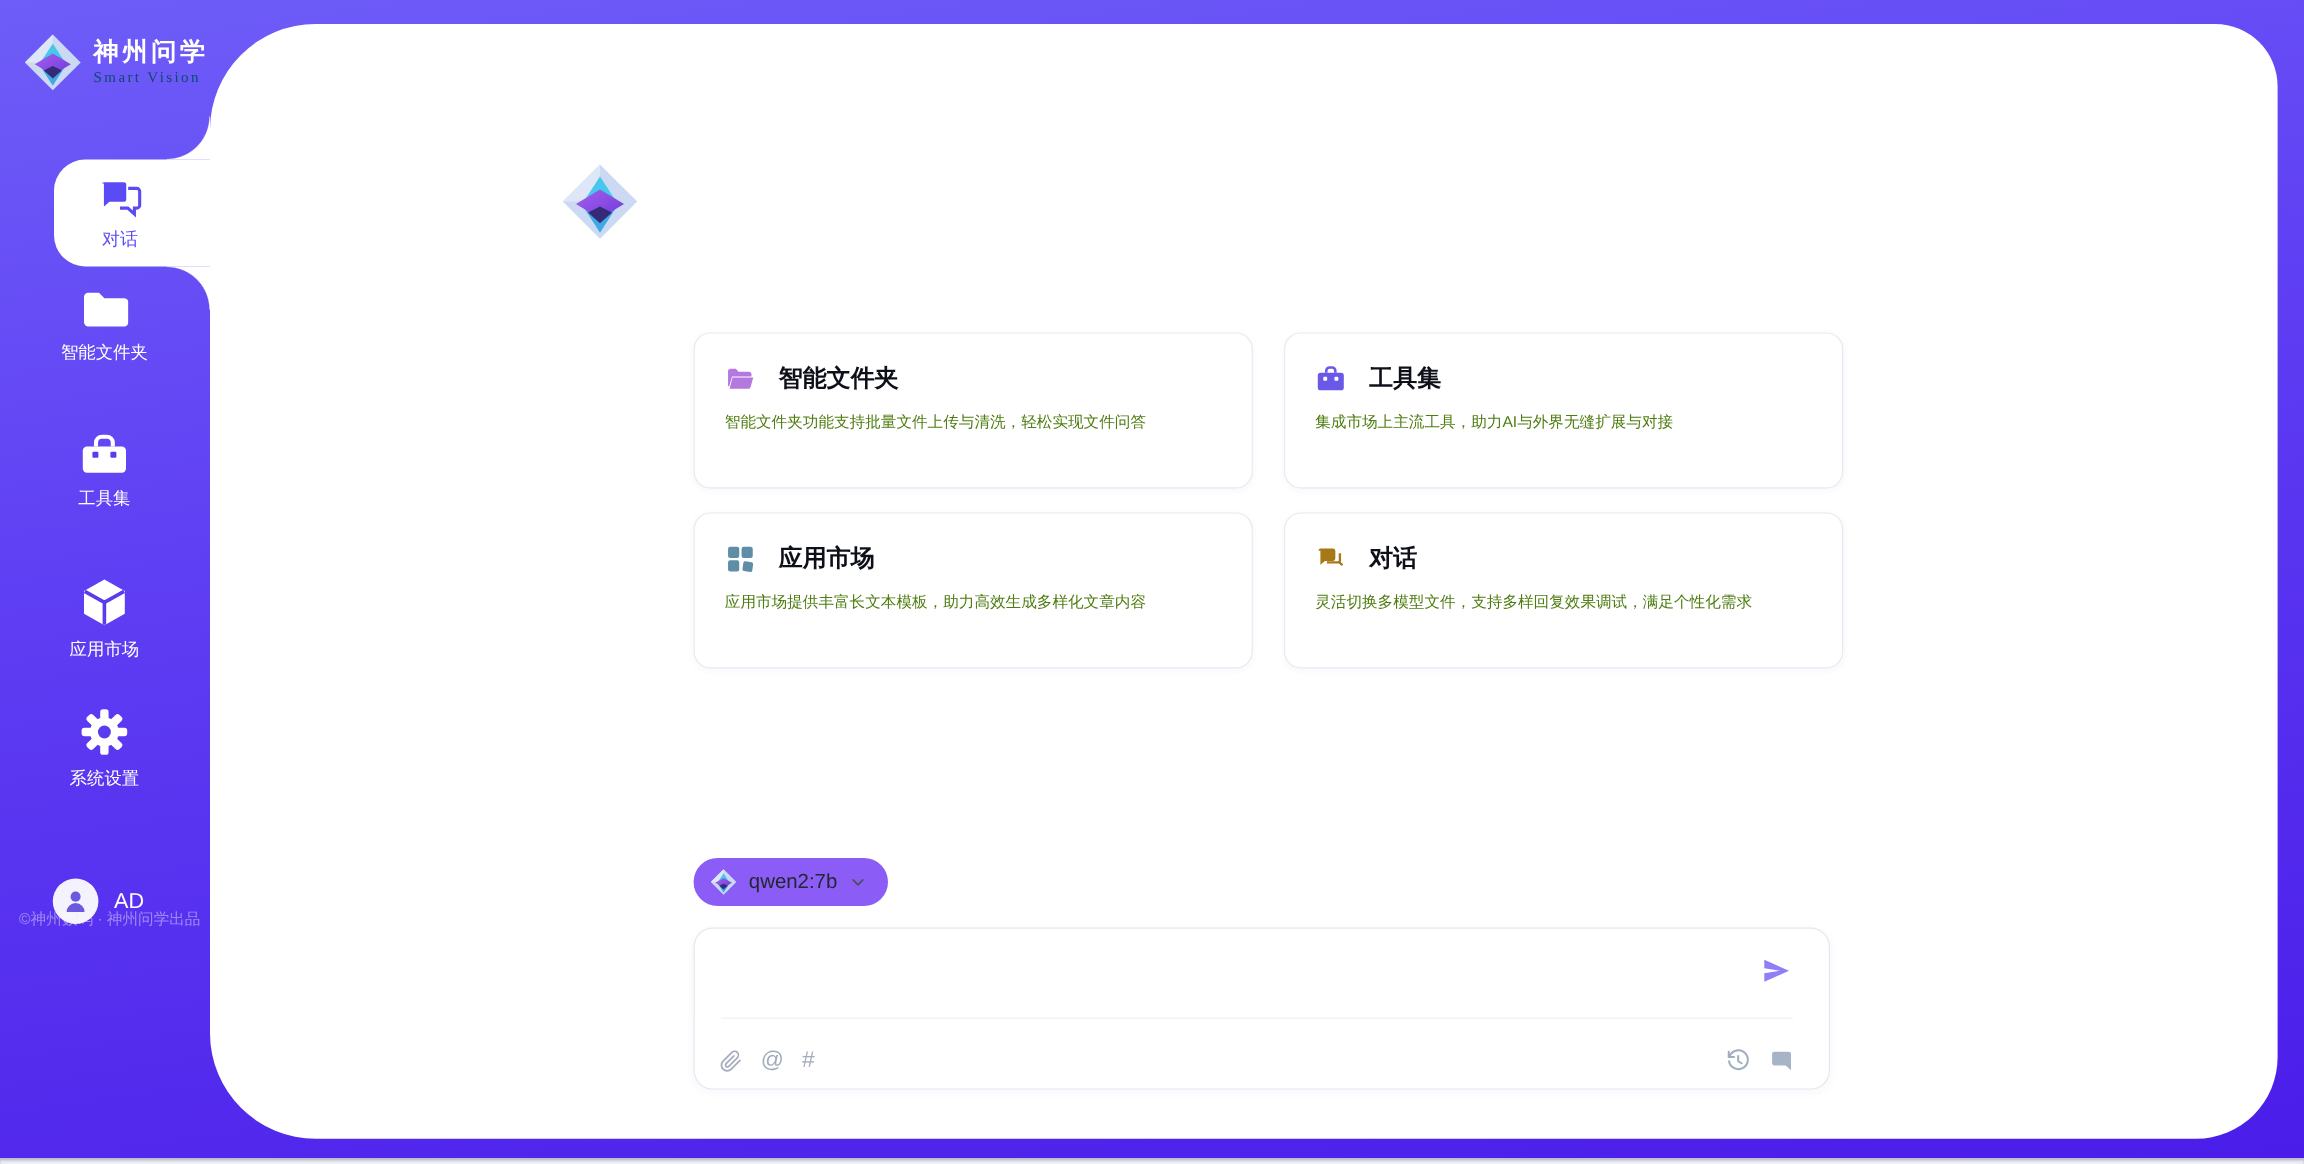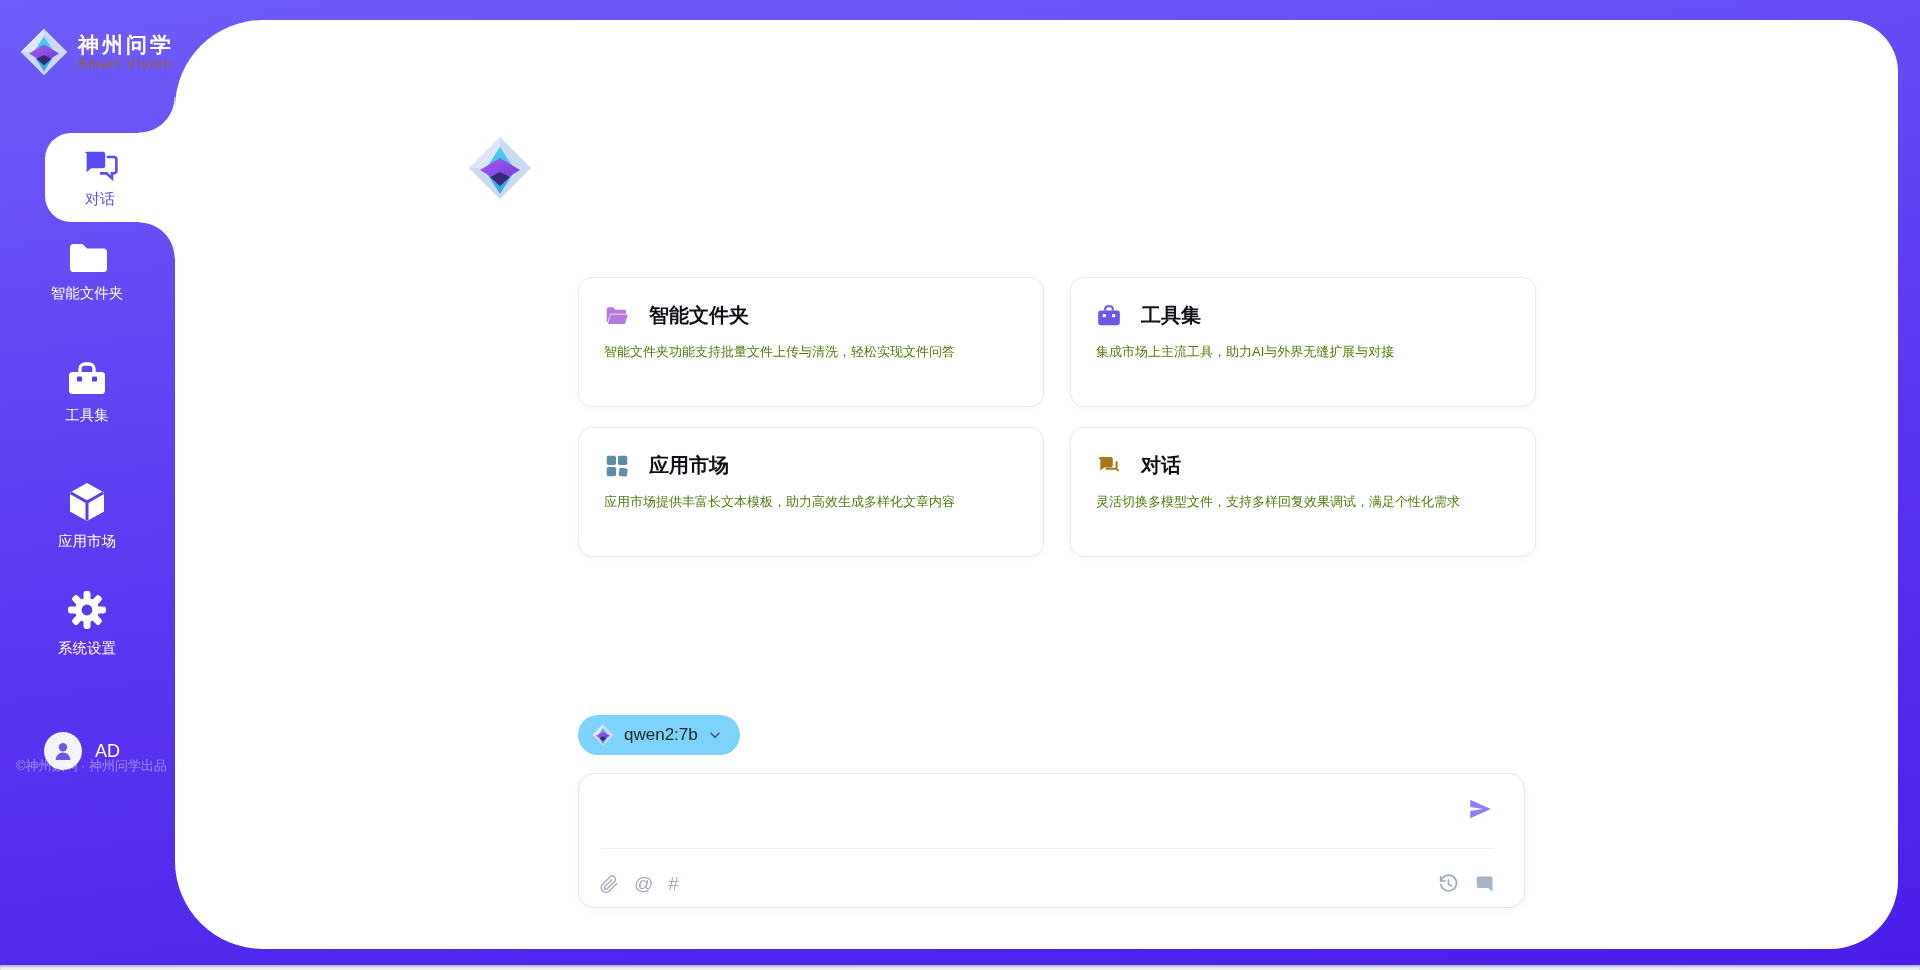--- a/index.html
+++ b/index.html
@@ -17,21 +17,21 @@
   .main-area{
     position:absolute;left:175px;top:20px;width:1723px;height:929px;
     background:#ffffff;border-radius:88px 52px 68px 88px;overflow:hidden;
   }
 
   
   .sidebar{position:absolute;left:0;top:0;width:175px;height:100%;}
   .brand{position:absolute;left:20px;top:28px;display:flex;align-items:center;gap:10px;}
   .brand .dmd{width:48px;height:48px;}
   .brand-name{color:#fff;font-size:21px;font-weight:bold;letter-spacing:3px;line-height:1.15;}
-  .brand-sub{color:#a16207;font-size:12.5px;letter-spacing:2px;margin-top:0;}
+  .brand-sub{color:#0c4a6e;font-size:12.5px;letter-spacing:2px;margin-top:0;font-family:Liberation Serif, serif;}
 
   .active-tab{position:absolute;left:45px;top:133px;width:130px;height:89px;background:#fff;border-radius:26px 0 0 26px;}
   .active-tab::before{content:'';position:absolute;right:0;top:-36px;width:36px;height:36px;
     background:radial-gradient(circle 36px at 0 0, rgba(0,0,0,0) 35px, #fff 36px);}
   .active-tab::after{content:'';position:absolute;right:0;bottom:-36px;width:36px;height:36px;
     background:radial-gradient(circle 36px at 0 100%, rgba(0,0,0,0) 35px, #fff 36px);}
   .active-tab .tab-inner{width:100%;height:100%;display:flex;flex-direction:column;align-items:center;justify-content:center;gap:5px;padding-right:20px;}
   .active-tab .tab-label{color:#5b4bf5;font-size:15px;}
 
   .nav-item{position:absolute;left:7px;width:160px;display:flex;flex-direction:column;align-items:center;gap:9px;cursor:pointer;}
@@ -50,21 +50,21 @@
 
   
   .cards{position:absolute;left:403px;top:257px;width:958px;display:grid;grid-template-columns:466px 466px;grid-auto-rows:130px;column-gap:26px;row-gap:20px;}
   .card{background:#fff;border:1px solid #e7eaf3;border-radius:14px;box-shadow:0 2px 6px rgba(50,60,120,.04);padding:24px 24px 0 25px;cursor:pointer;}
   .card-head{display:flex;align-items:center;gap:19px;}
   .card-head svg{width:26px;height:26px;flex:0 0 26px;}
   .card-title{font-size:20px;font-weight:bold;color:#0d1018;}
   .card-desc{margin-top:9px;font-size:13px;line-height:28px;color:#4d7c0f;padding-right:6px;}
 
   
-  .model-pill{position:absolute;left:403px;top:695px;height:40px;display:inline-flex;align-items:center;gap:10px;padding:0 18px 0 14px;background:#7dd3fc;border-radius:20px;cursor:pointer;}
+  .model-pill{position:absolute;left:403px;top:695px;height:40px;display:inline-flex;align-items:center;gap:10px;padding:0 18px 0 14px;background:#8b5cf6;border-radius:20px;cursor:pointer;}
   .model-pill .dmd{width:22px;height:22px;}
   .model-name{font-size:17px;color:#23272f;}
 
   .input-box{position:absolute;left:403px;top:753px;width:947px;height:135px;background:#fff;border:1px solid #e4e7ef;border-radius:16px;box-shadow:0 2px 8px rgba(50,60,120,.04);}
   .msg-input{position:absolute;left:22px;top:16px;width:840px;height:52px;border:none;outline:none;resize:none;font-family:"Liberation Sans",sans-serif;font-size:17px;color:#2a2f3a;background:transparent;}
   .msg-input::placeholder{color:#b9c0cf;}
   .send-btn{position:absolute;right:31px;top:22px;width:26px;height:26px;cursor:pointer;}
   .input-divider{position:absolute;left:22px;right:30px;top:74px;height:1px;background:#eef0f5;}
   .tools-left{position:absolute;left:21px;bottom:13px;display:flex;align-items:center;gap:15px;color:#a3abbd;}
   .tools-left .txt-ic{font-size:19px;line-height:20px;cursor:pointer;}

